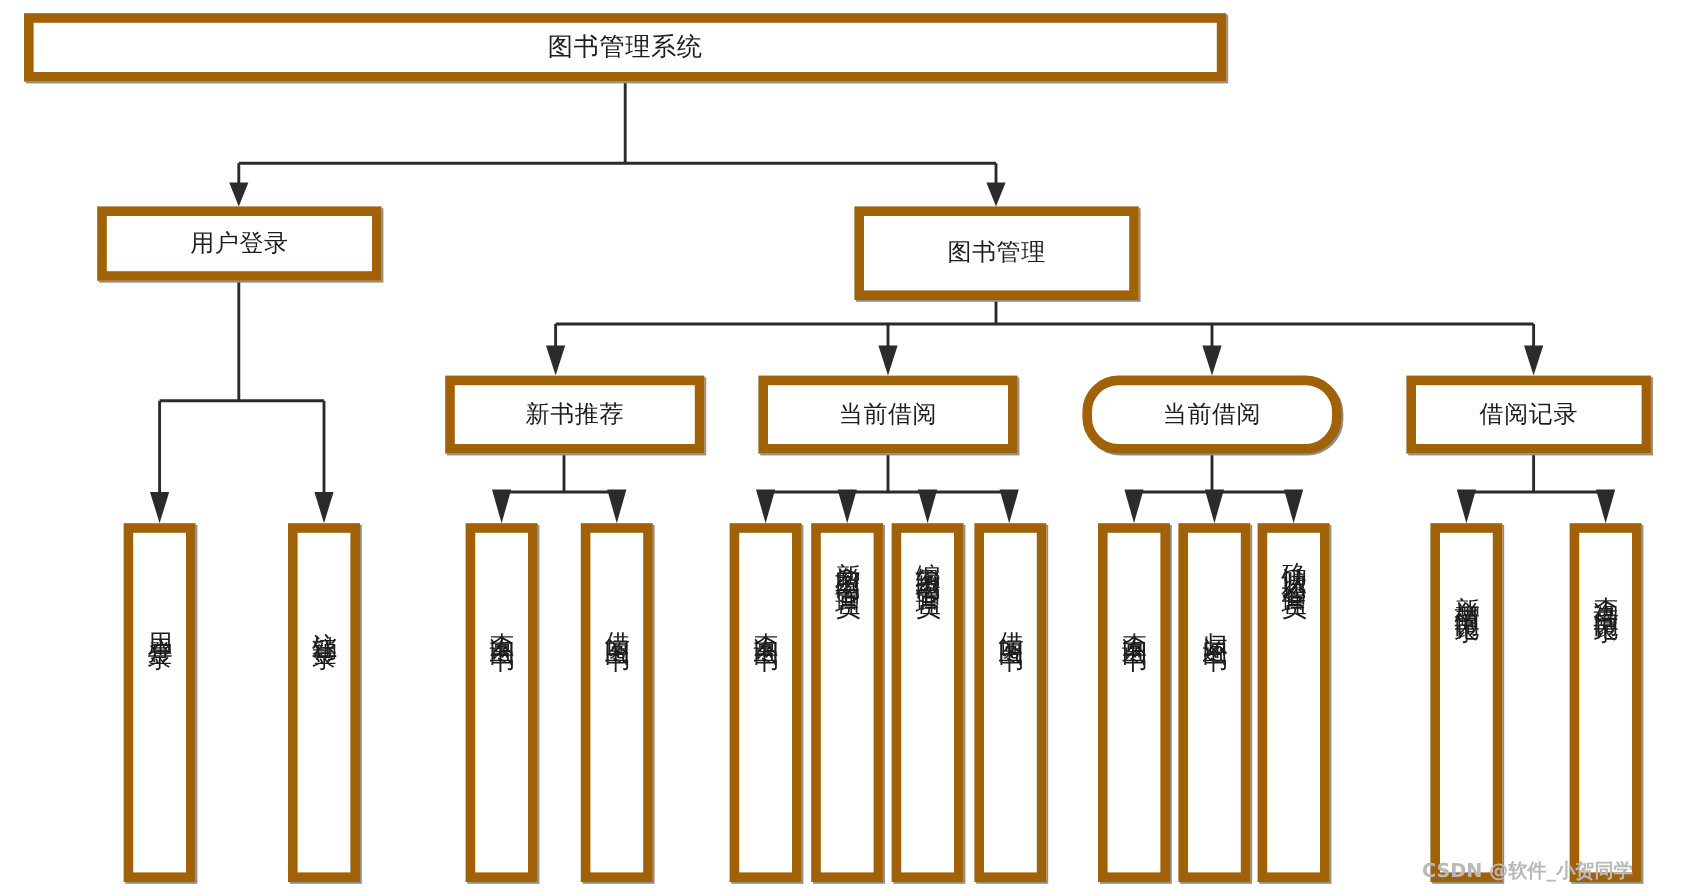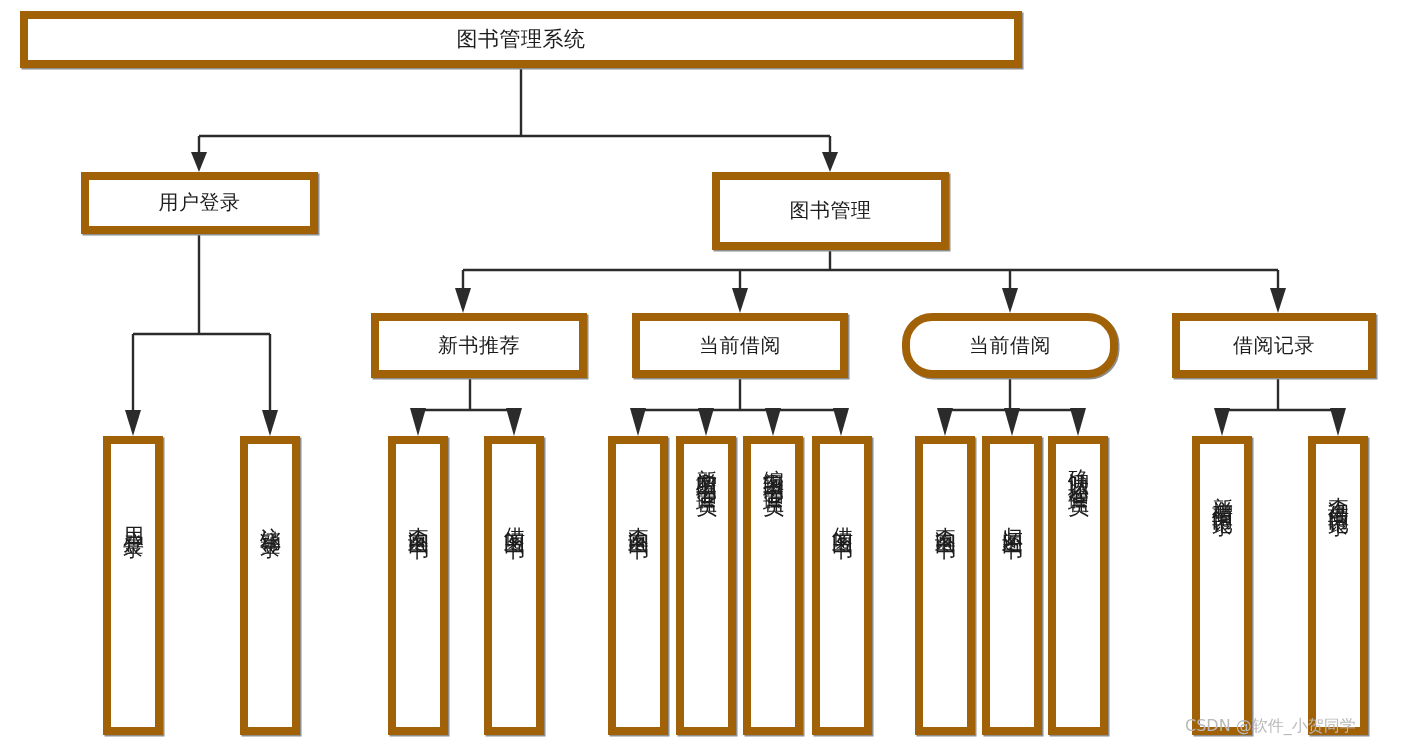--- a/index.html
+++ b/index.html
@@ -79,20 +79,21 @@
   }
   
   #watermark {
     position: absolute;
     left: 1185px;
     top: 716px;
     font-size: 16px;
     color: #b9b9b9;
     white-space: nowrap;
     font-family: "DejaVu Sans", "Liberation Sans", sans-serif;
+    font-weight: bold;
   }
 </style>
 </head>
 <body>
 
 <div id="diagram">
 
   <svg id="connectors" viewBox="0 0 1405 747" width="1405" height="747">
 
     <line x1="521" y1="68" x2="521" y2="136"></line>

